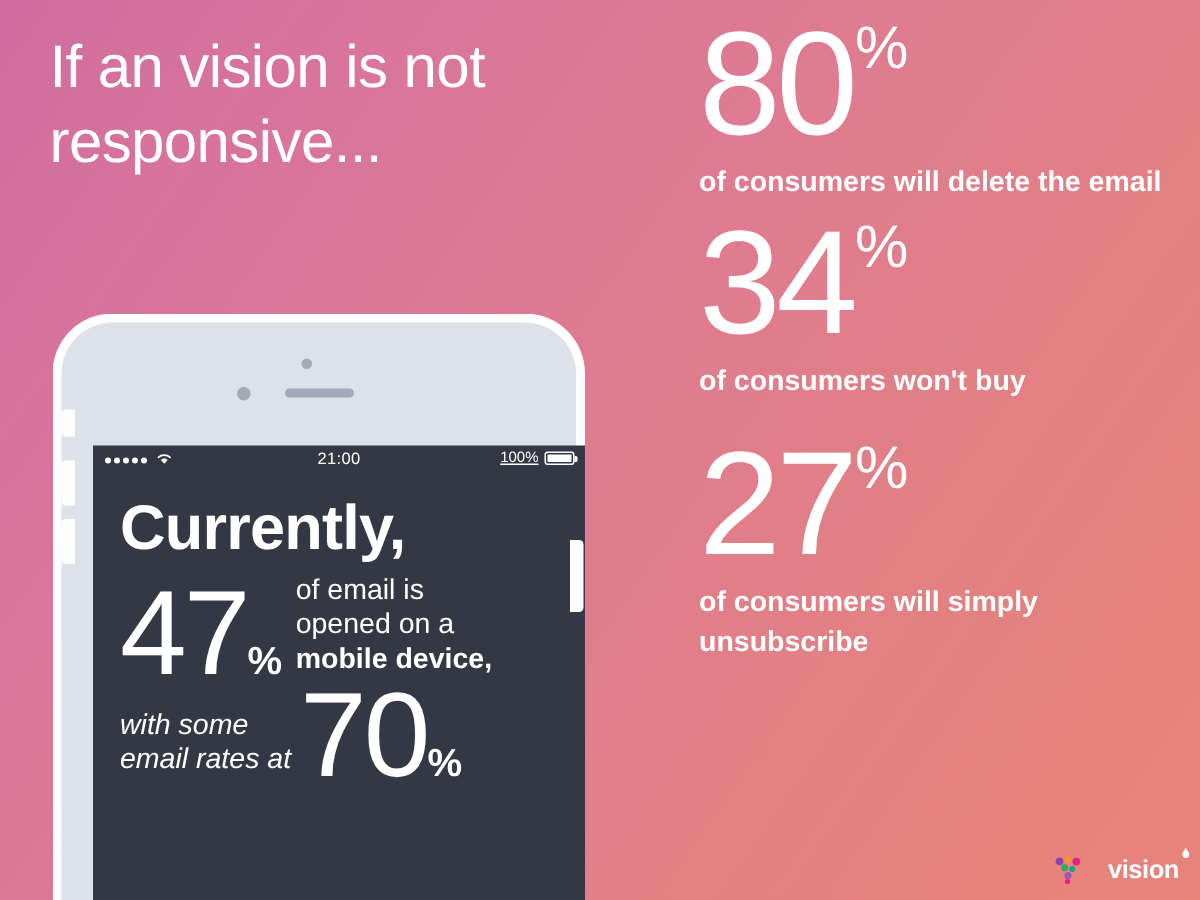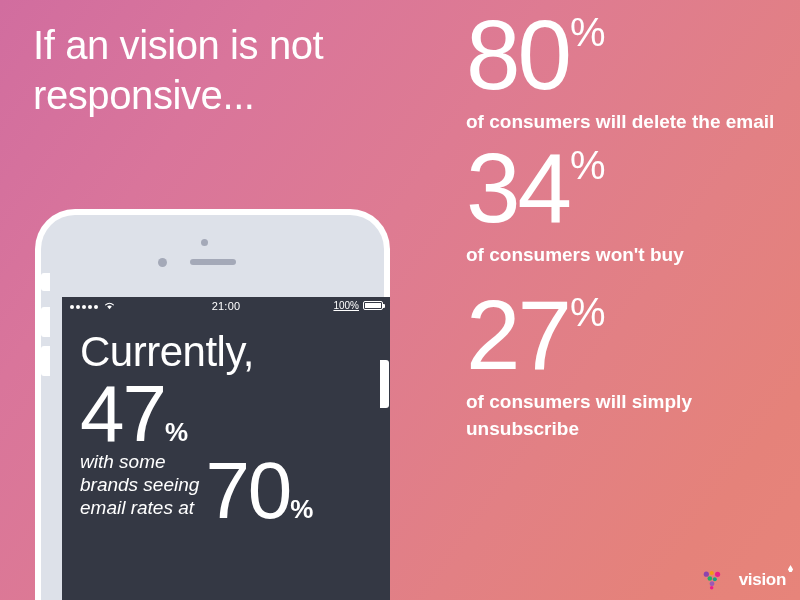--- a/index.html
+++ b/index.html
@@ -169,21 +169,21 @@
     border-radius:0 1px 1px 0;
   }
   .sb-batt i { display:block; width:100%; height:100%; background:#ffffff; }
 
   .screen-content {
     padding:14px 16px 0 18px;
     color:#ffffff;
   }
   .currently {
     font-size:42px;
-    font-weight:400;
+    font-weight:700;
     line-height:1;
     letter-spacing:-0.5px;
     margin-bottom:9px;
   }
   .row-47 {
     display:flex;
     align-items:flex-end;
     gap:9px;
     margin-bottom:4px;
   }
@@ -319,26 +319,30 @@
               </span>
           </div>
         </div>
 
         <div class="screen-content">
 
           <div class="currently">Currently,</div>
 
           <div class="row-47">
             <div class="big-47"><span>47</span><span class="pct">%</span></div>
+            <div class="txt-47">
+              <div>of email is</div>
+              <div>opened on a</div>
+              <div class="bold">mobile device,</div>
+            </div>
           </div>
 
           <div class="row-70">
             <div class="txt-70">
               <div>with some</div>
-              <div>brands seeing</div>
               <div>email rates at</div>
             </div>
             <div class="big-70"><span>70</span><span class="pct">%</span></div>
           </div>
 
         </div>
       </div>
 
       <div class="btn-silent"></div>
       <div class="btn-vol-up"></div>

